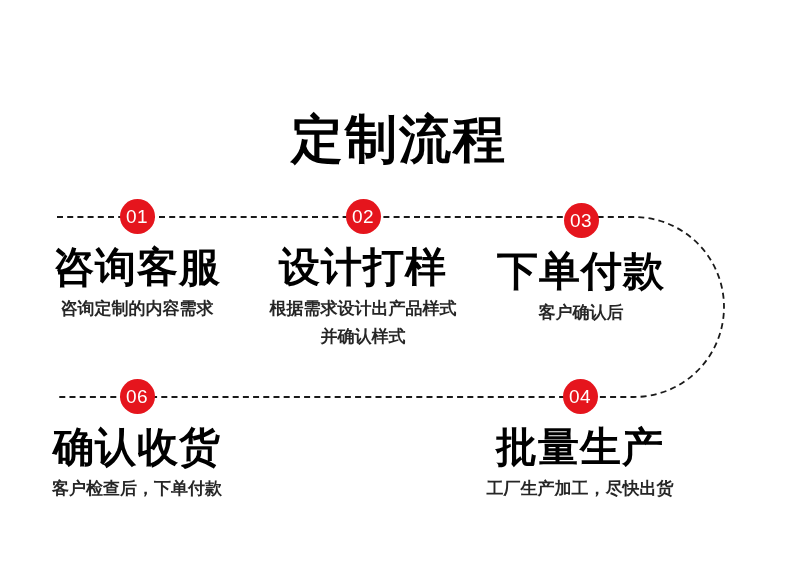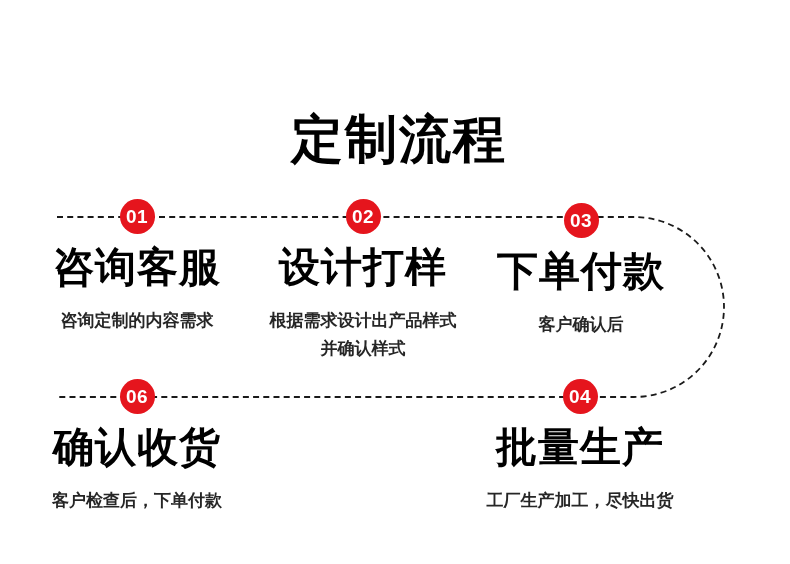--- a/index.html
+++ b/index.html
@@ -51,37 +51,37 @@
     text-align: center;
     z-index: 1;
   }
   .badge {
     width: 35px;
     height: 35px;
     border-radius: 50%;
     background: var(--accent, #e5151d);
     color: var(--badge-ink, #ffffff);
     font-size: 19px;
-    font-weight: 700;
+    font-weight: 400;
     display: flex;
     align-items: center;
     justify-content: center;
     letter-spacing: 0.5px;
   }
   .step-title {
     margin-top: 10px;
     font-size: 41px;
     line-height: 1.15;
     font-weight: 900;
     color: var(--title-ink, #000);
     letter-spacing: 1px;
     white-space: nowrap;
   }
   .step-desc {
-    margin-top: 16px;
+    margin-top: 4px;
     font-size: 17px;
     line-height: 1.62;
     font-weight: 600;
     color: var(--desc-ink, #262626);
     white-space: nowrap;
   }
   .desc-line:empty { display: none; }
 
   
   .p01 { left: 22px;  top: 199px; }

